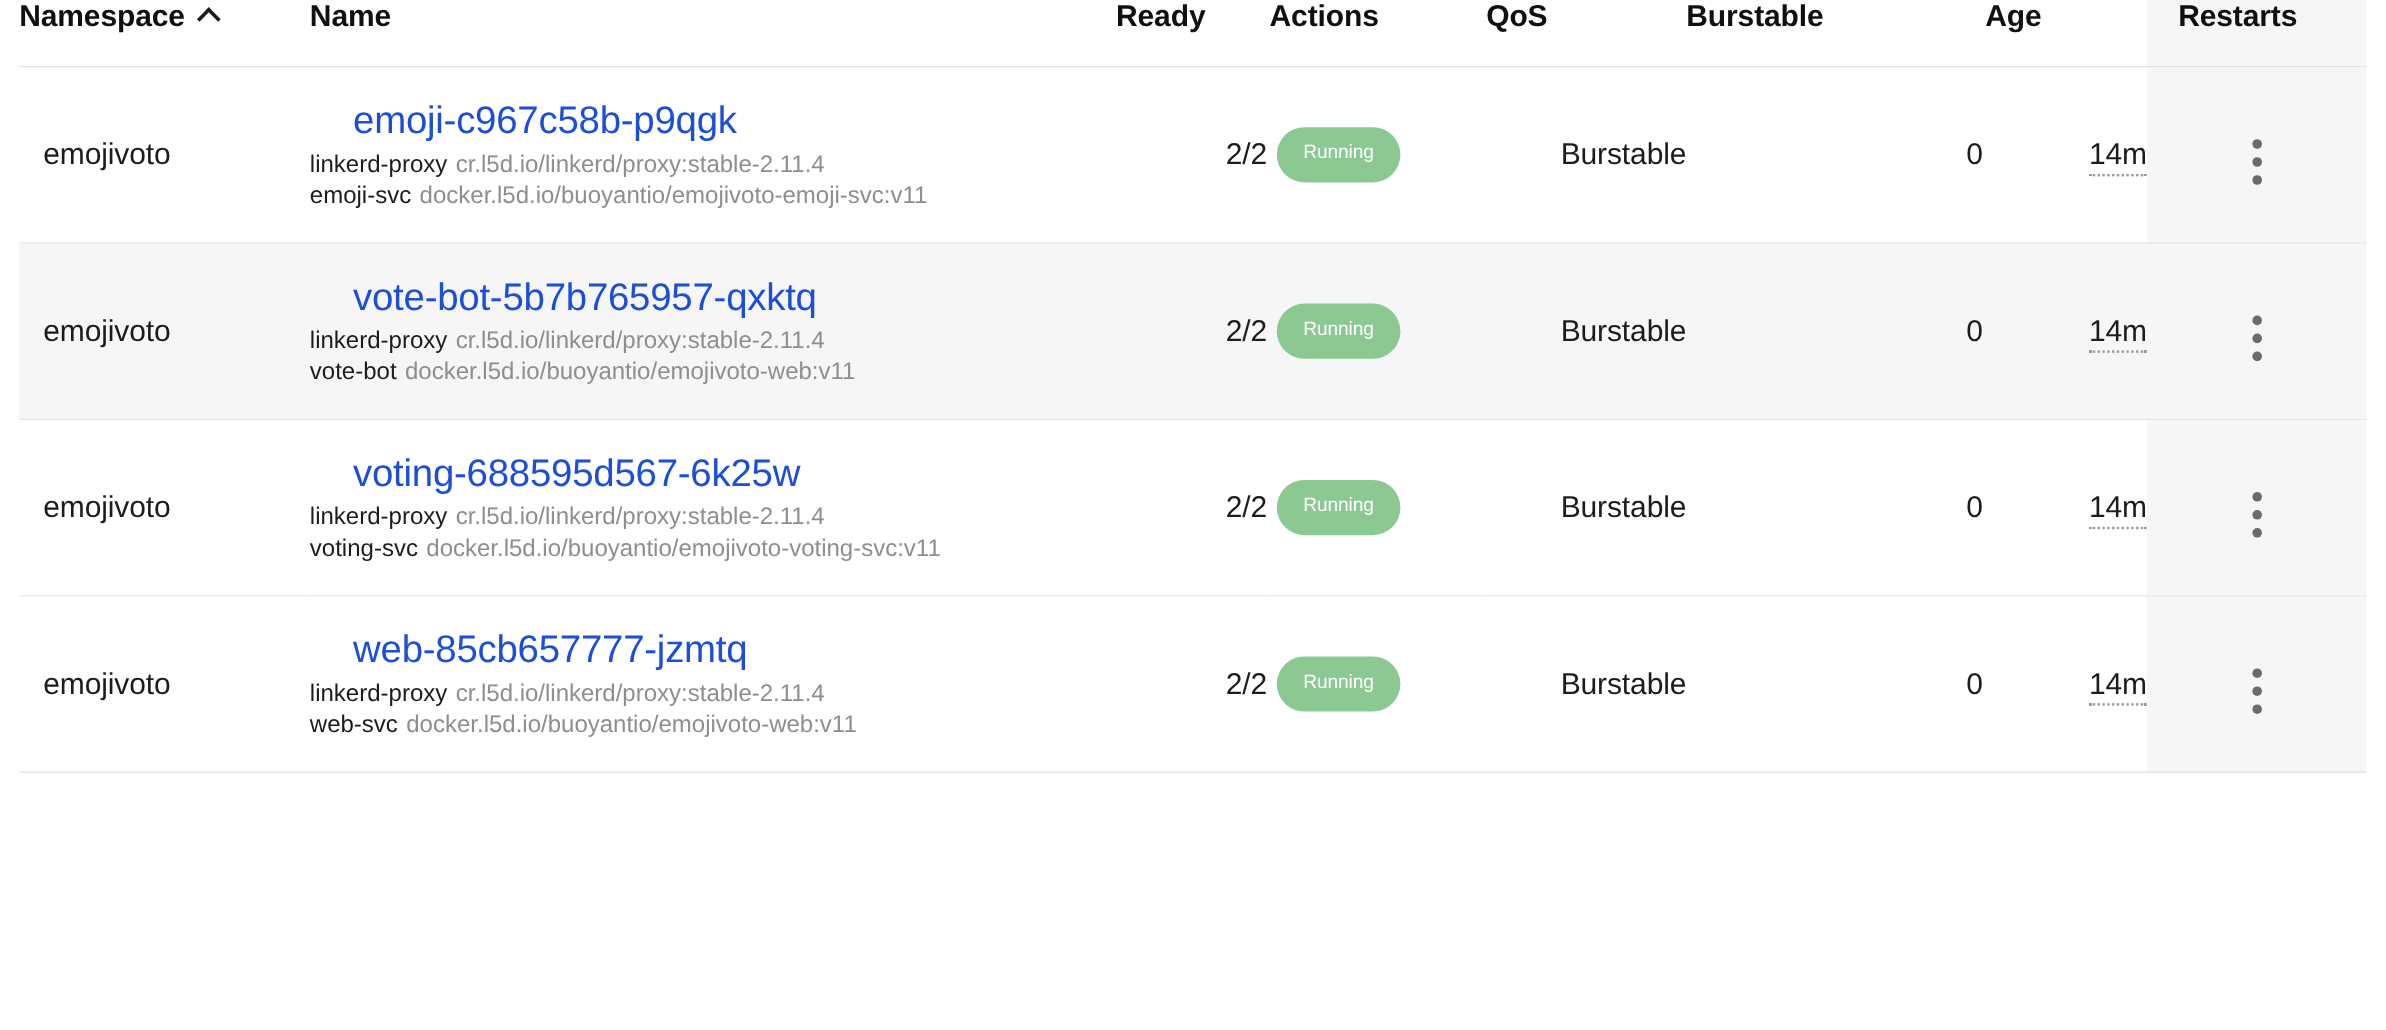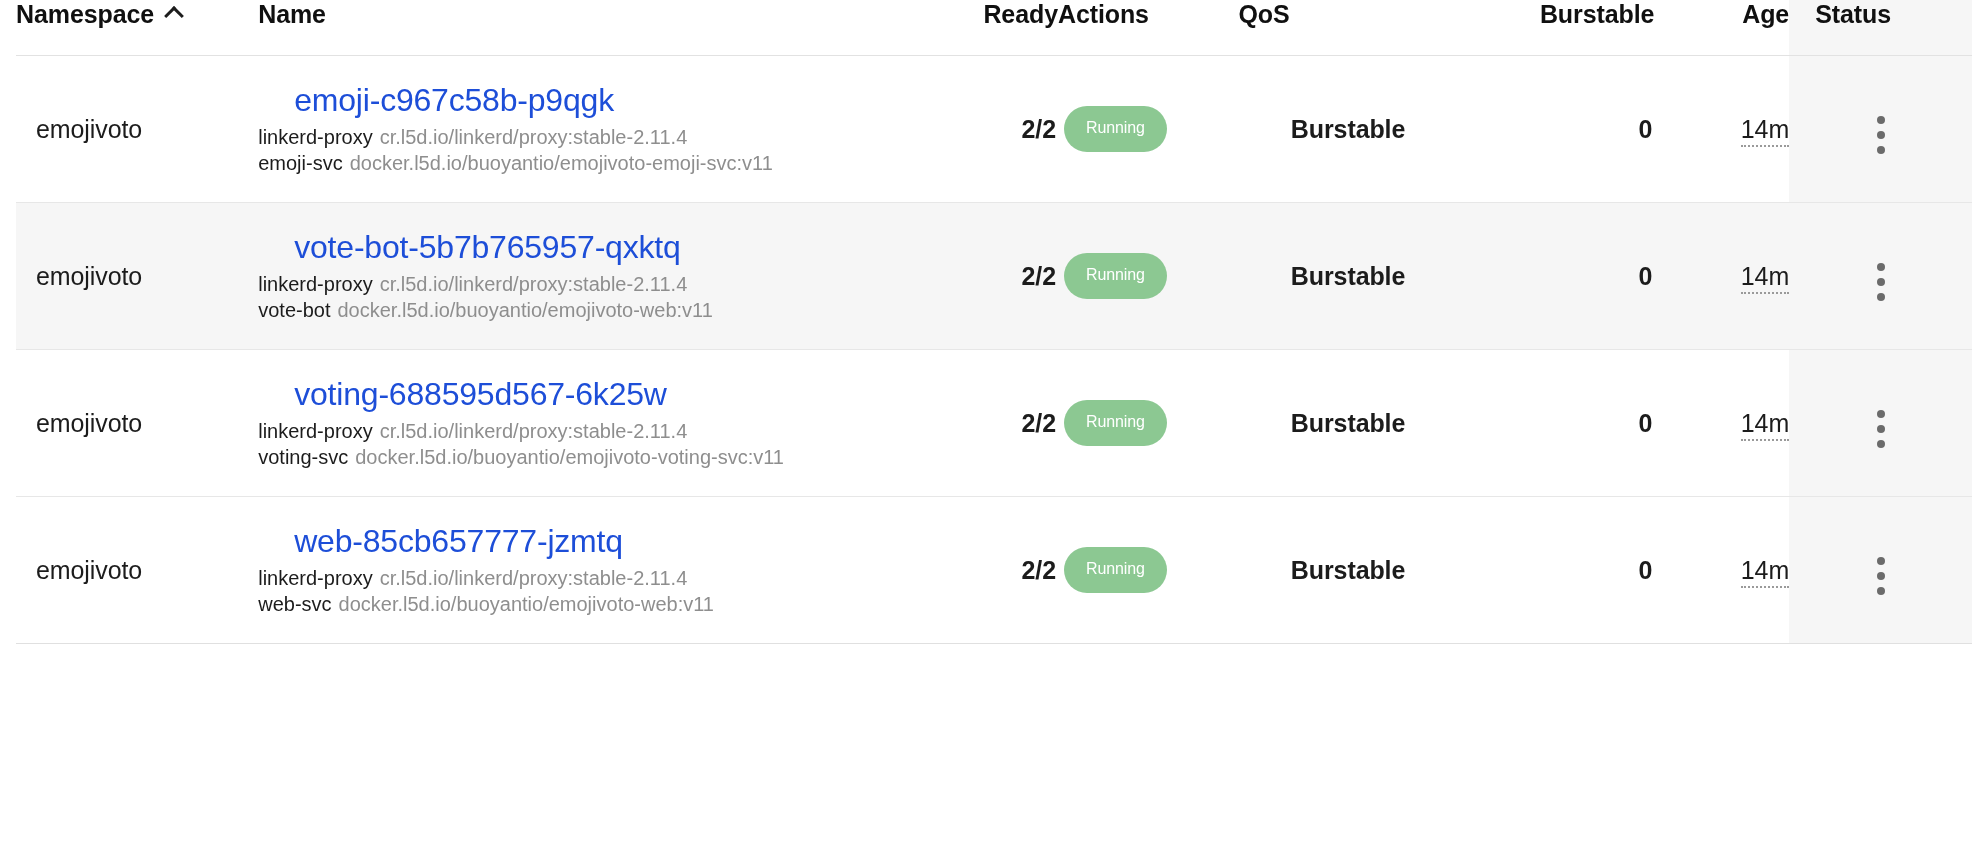--- a/index.html
+++ b/index.html
@@ -48,21 +48,21 @@
     font-size: 25px;
     font-weight: 700;
     color: #101010;
     text-align: left;
     padding: 0 0 26px 0;
     vertical-align: bottom;
     border-bottom: 1px solid #e2e2e2;
     white-space: nowrap;
     letter-spacing: -0.1px;
   }
-  thead th.num  { text-align: right; }
+  thead th.num  { text-align: left; }
   thead th.mid  { text-align: left; }
 
   thead th .hdr-inner {
     display: inline-flex;
     align-items: center;
     gap: 12px;
   }
 
   .sort-caret {
     display: inline-block;
@@ -137,21 +137,20 @@
   }
   .container-image {
     color: #8e8e8e;
     margin-left: 7px;
   }
 
   td.ready, td.qos, td.restarts {
     text-align: right;
     white-space: nowrap;
     letter-spacing: -0.1px;
-    font-weight: bold;
   }
   td.qos { text-align: right; padding-left: 2px; margin-left: 40px; }
   td.ready { padding-right: 2px; }
   td.restarts { padding-right: 2px; }
 
   td.status { text-align: left; padding-left: 6px; }
 
   .status-pill {
     display: inline-block;
     background: #8cc892;
@@ -231,21 +230,21 @@
         <th class="mid">
           <span>QoS</span>
         </th>
         <th class="num">
           <span>Burstable</span>
         </th>
         <th class="num">
           <span>Age</span>
         </th>
         <th class="actions-col">
-          <span>Status</span>
+          <span>Restarts</span>
         </th>
       </tr>
     </thead>
     <tbody>
 
       <tr>
         <td class="ns">emojivoto</td>
         <td class="name-cell">
           <a class="pod-link" href="#">emoji-c967c58b-p9qgk</a>
           <div class="container-line">

